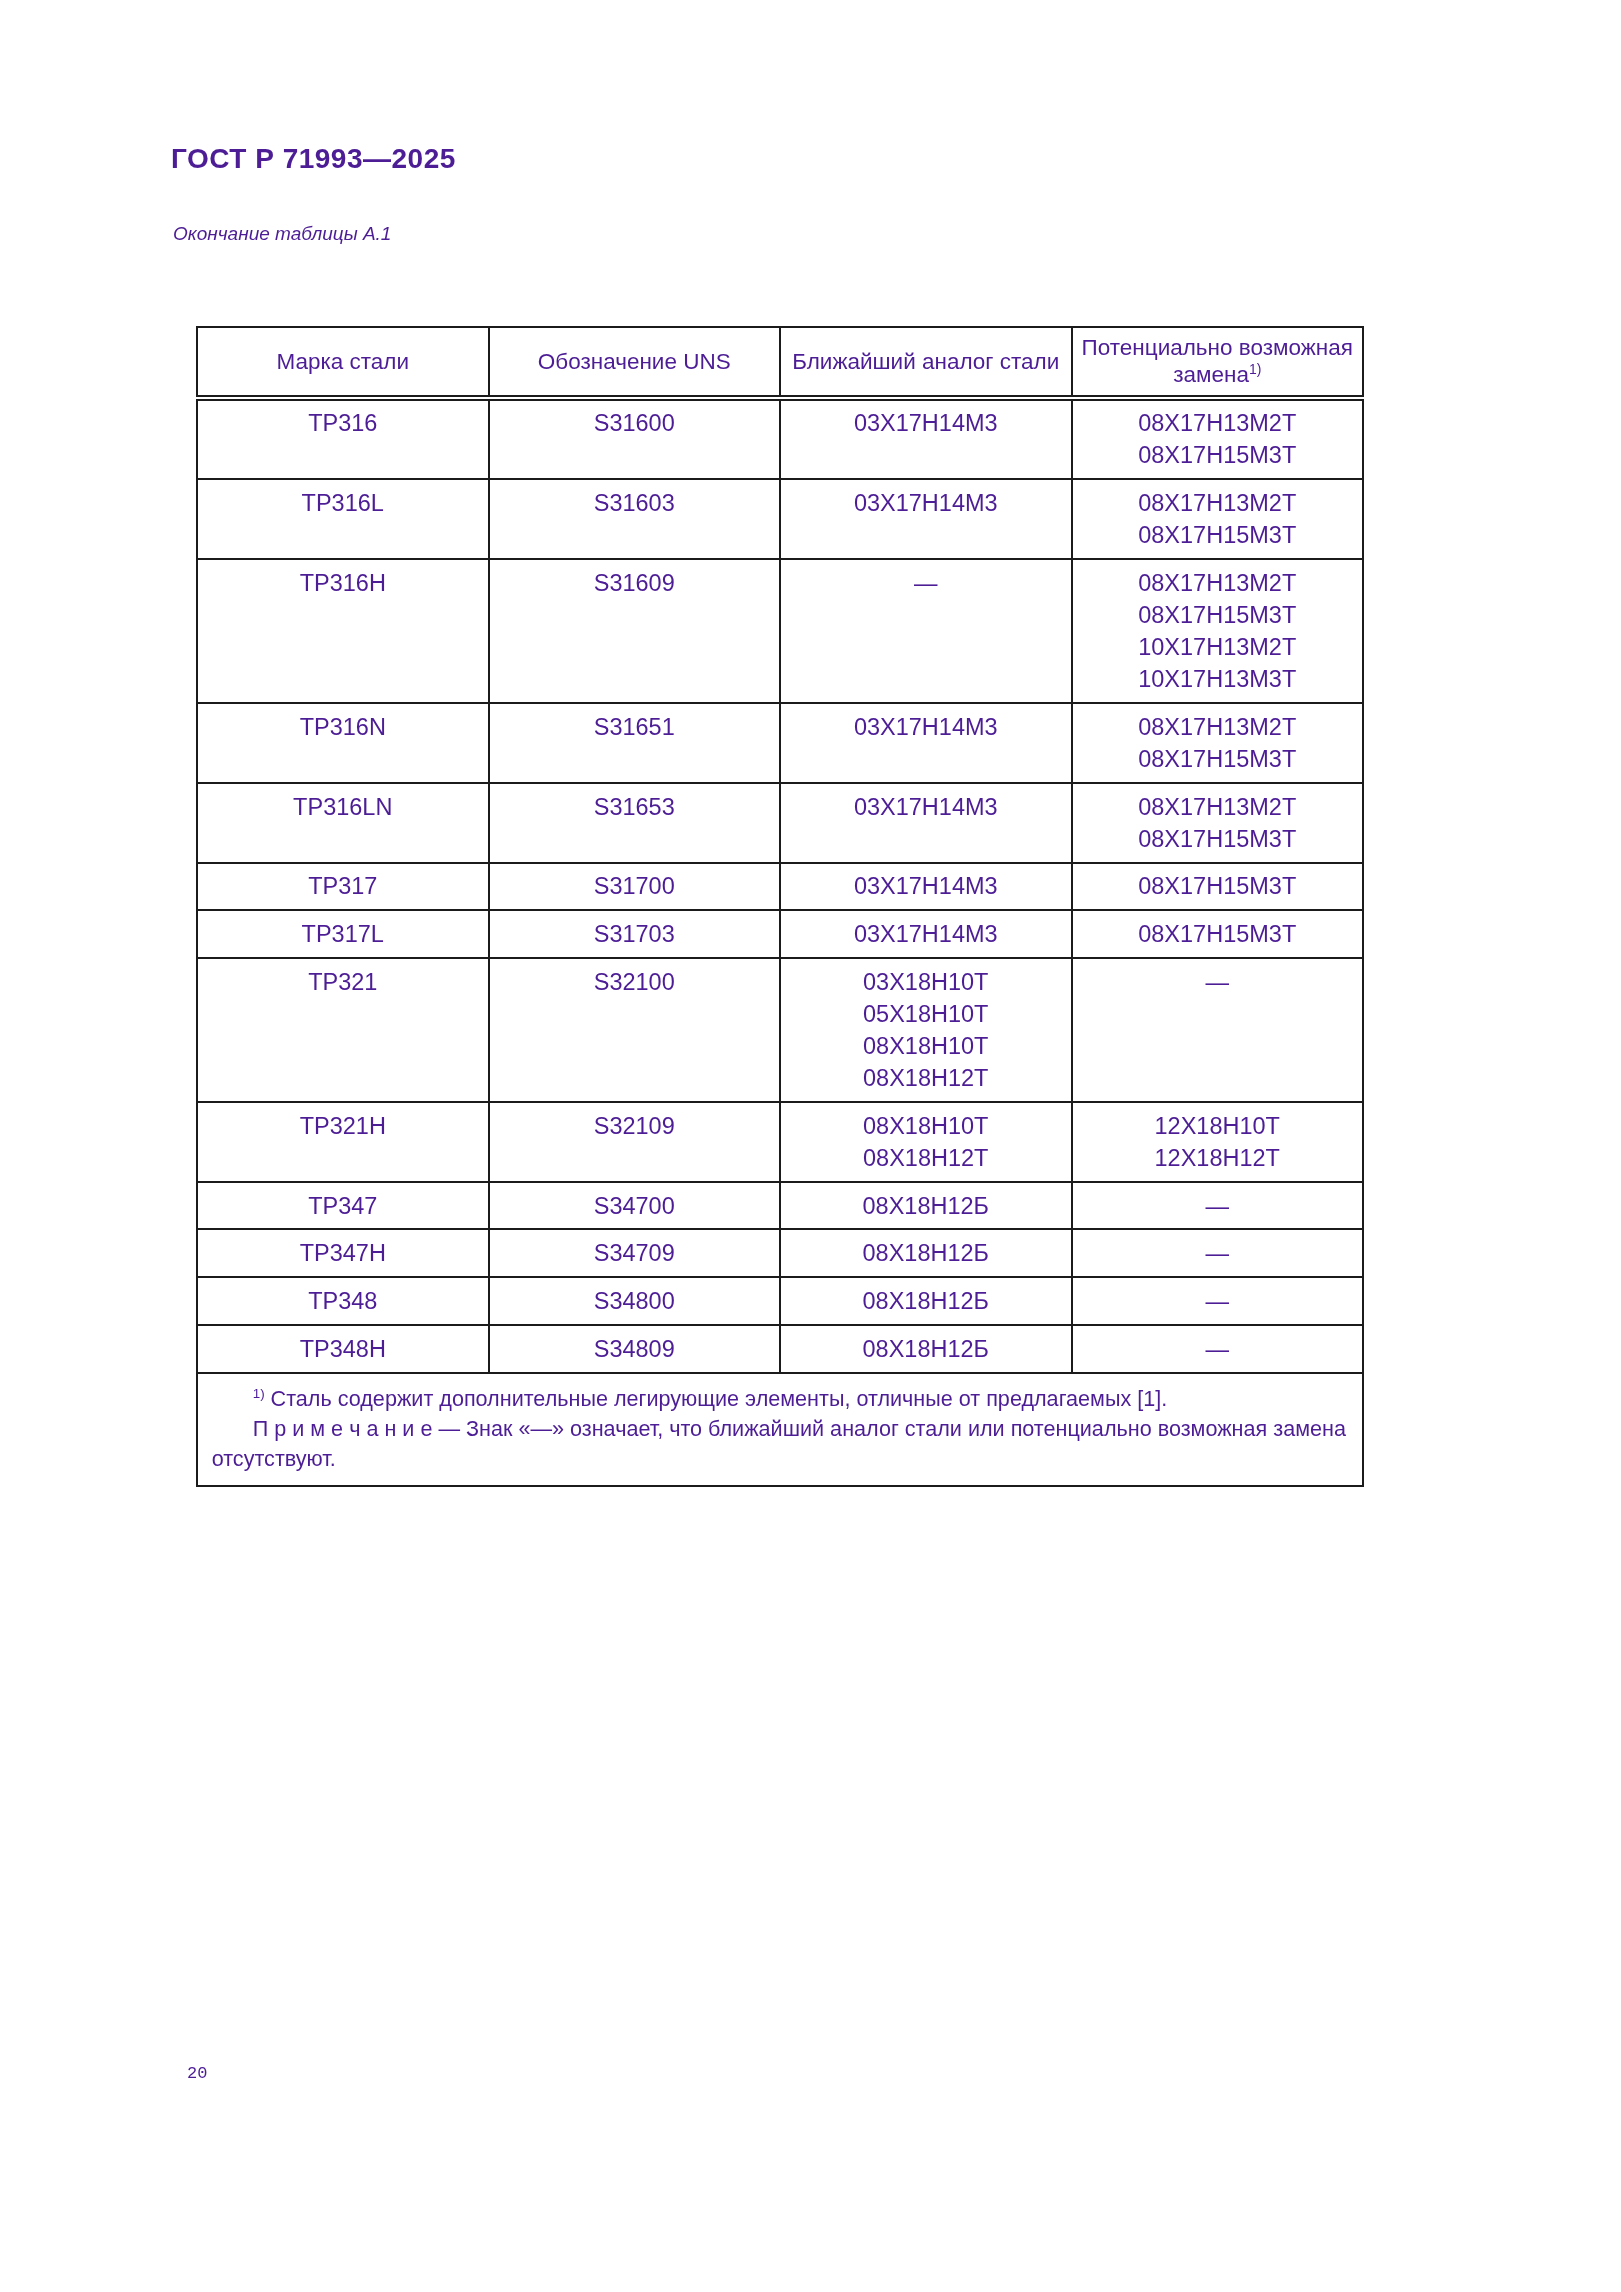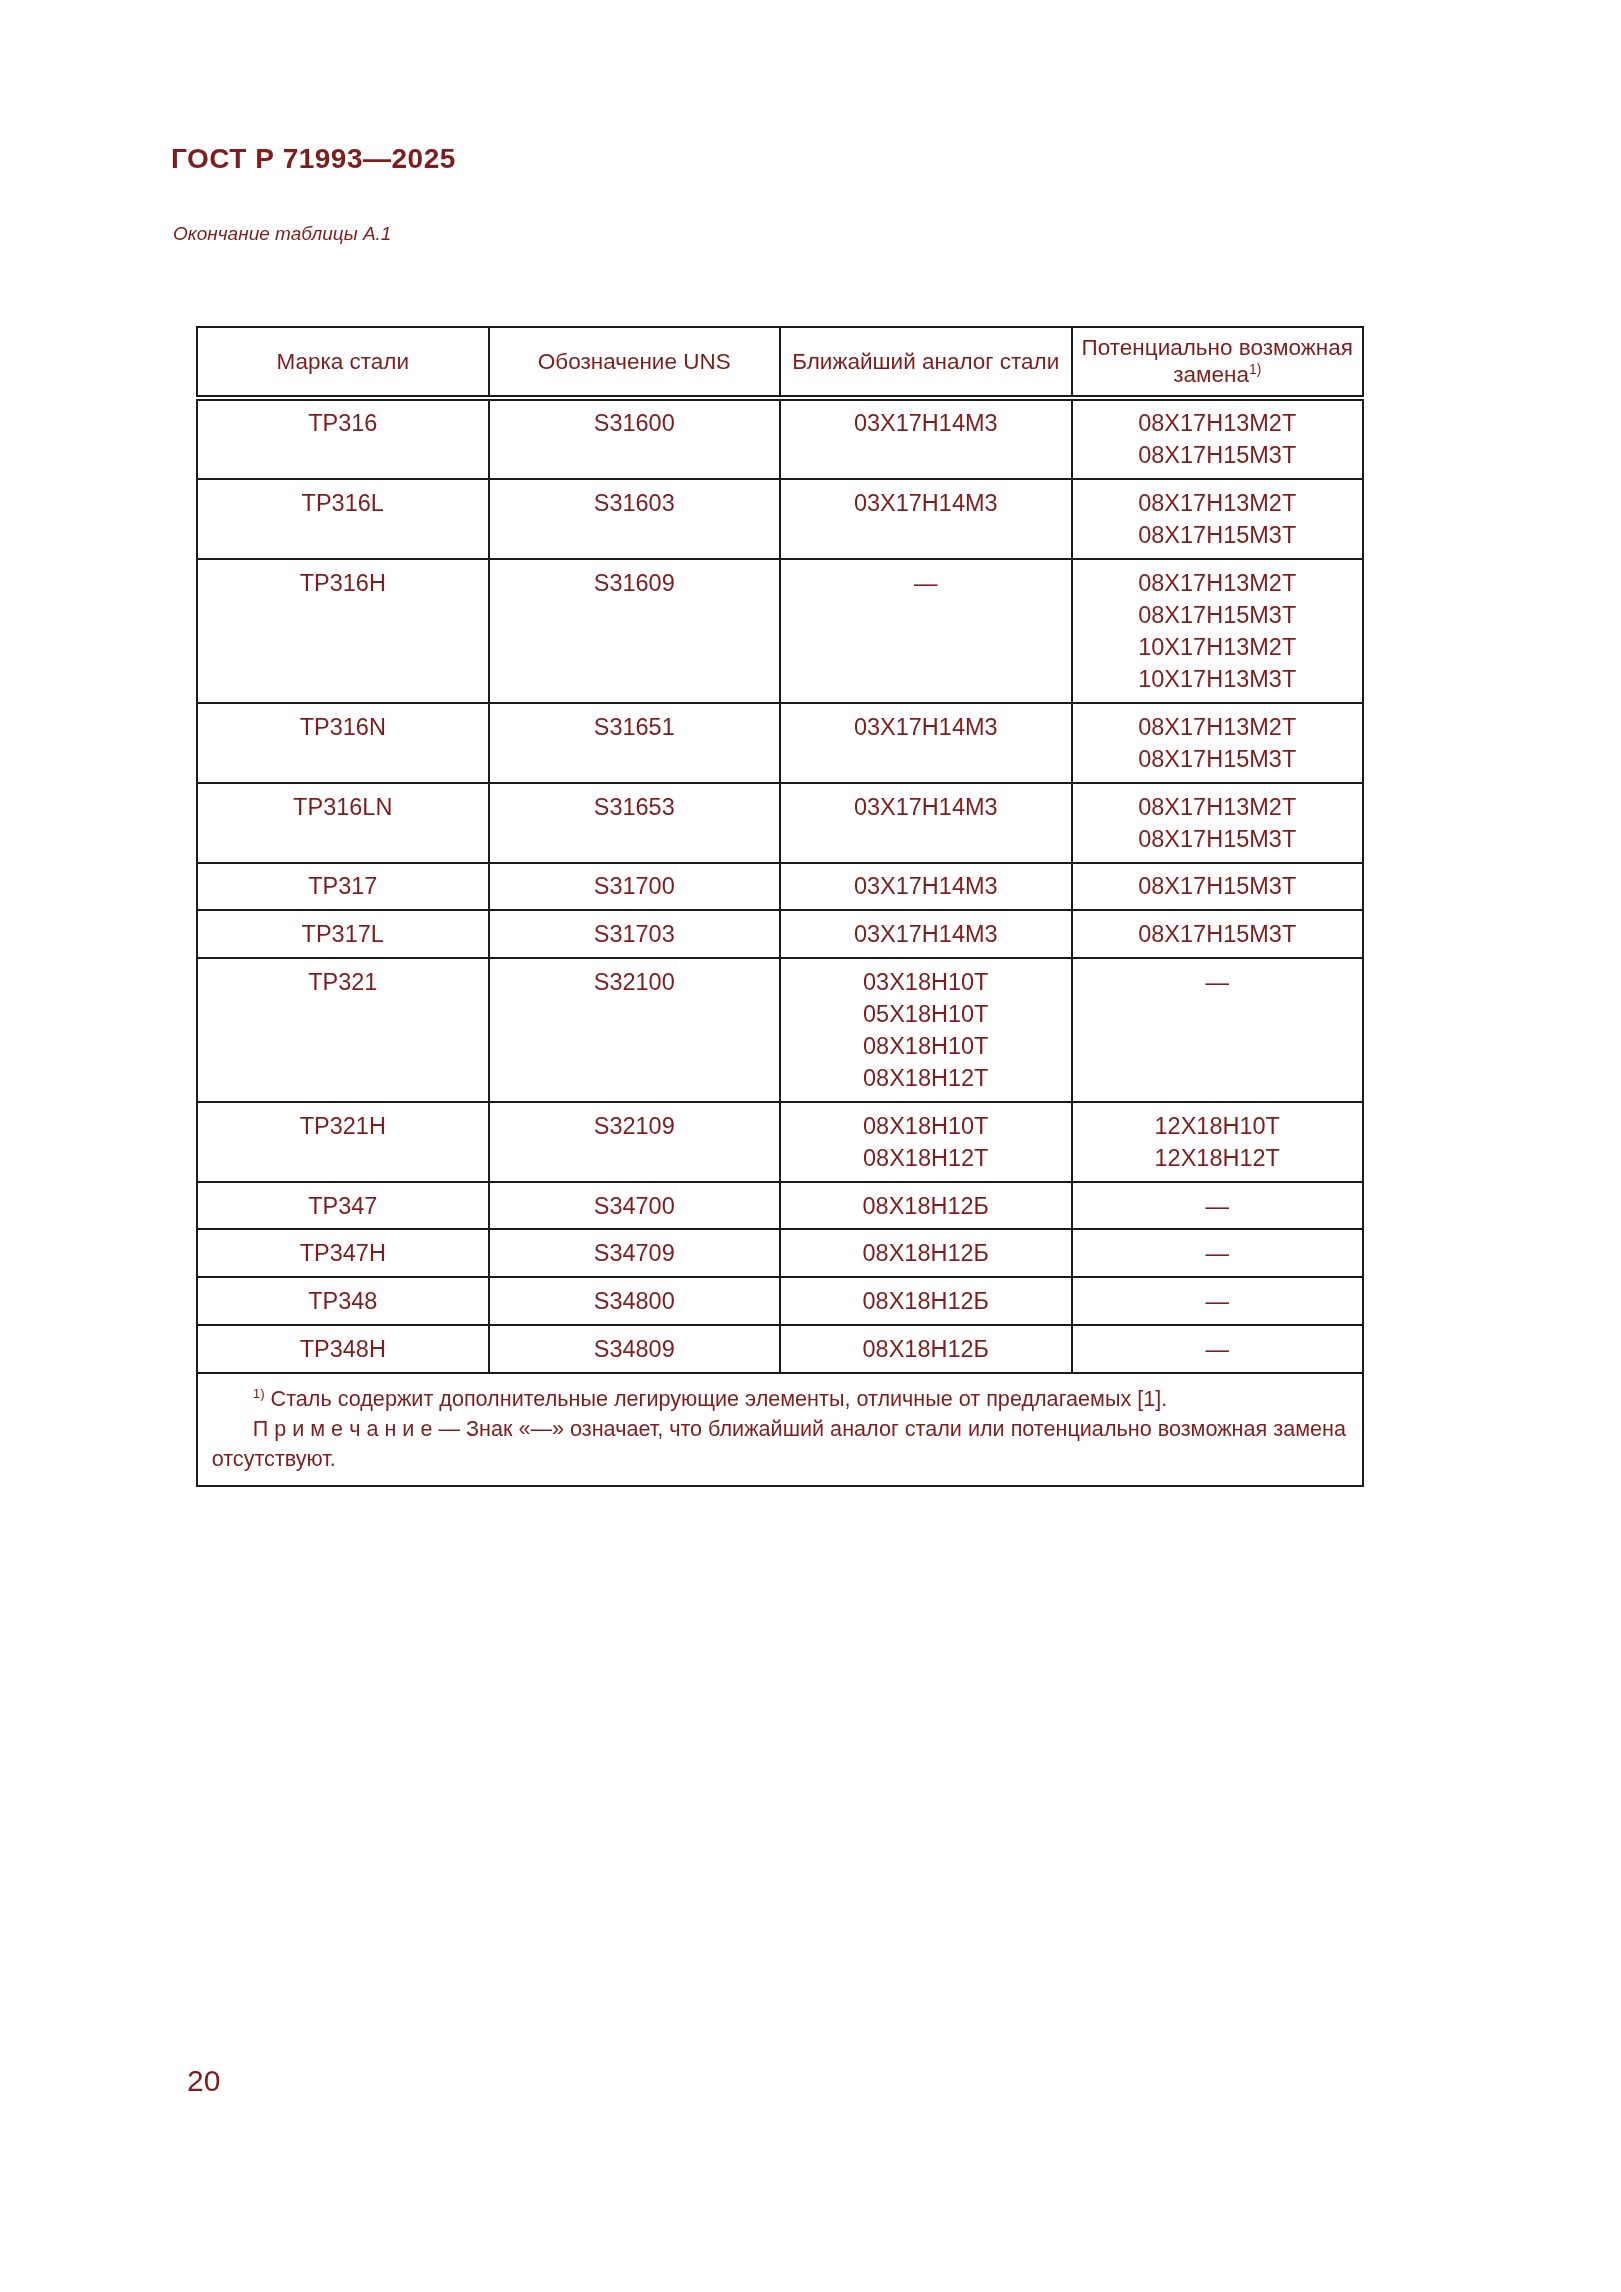--- a/index.html
+++ b/index.html
@@ -6,21 +6,21 @@
     margin: 0;
     padding: 0;
     background: #e8e8e8;
   }
   .page {
     position: relative;
     width: 1621px;
     height: 2293px;
     background: #ffffff;
     font-family: "Liberation Sans", sans-serif;
-    color: #7f1d1d;
+    color: #4c1d95;
     overflow: hidden;
   }
   .doc-title {
     position: absolute;
     left: 171px;
     top: 143px;
     font-size: 28px;
     font-weight: bold;
     letter-spacing: 0.5px;
     white-space: nowrap;
@@ -75,21 +75,22 @@
   td.fn div { text-indent: 41px; }
   td.fn div.flush { text-indent: 0; }
   sup {
     font-size: 0.62em;
     line-height: 0;
   }
   .page-number {
     position: absolute;
     left: 187px;
     top: 2064px;
-    font-size: 30px;
+    font-size: 17px;
+    font-family: Liberation Mono, monospace;
   }
 </style>
 </head>
 <body>
 
 <div class="page">
   <div class="doc-title">ГОСТ Р 71993—2025</div>
   <div class="table-caption">Окончание таблицы А.1</div>
 
   <table class="steel">

